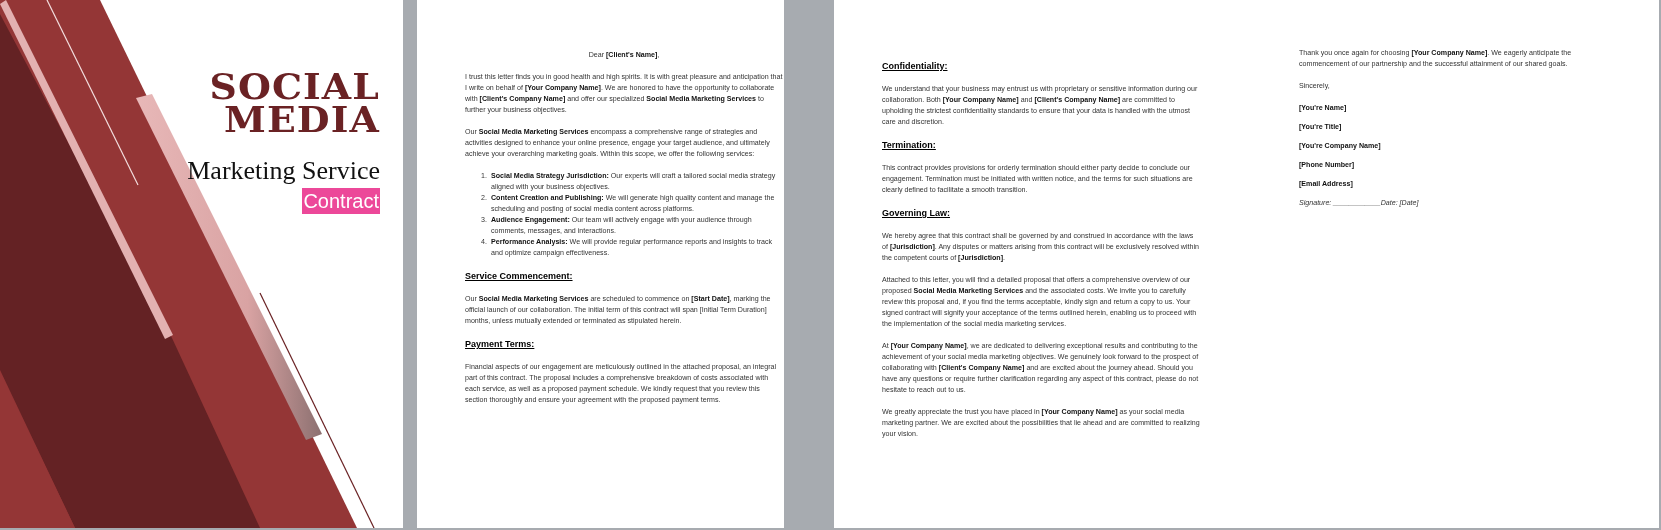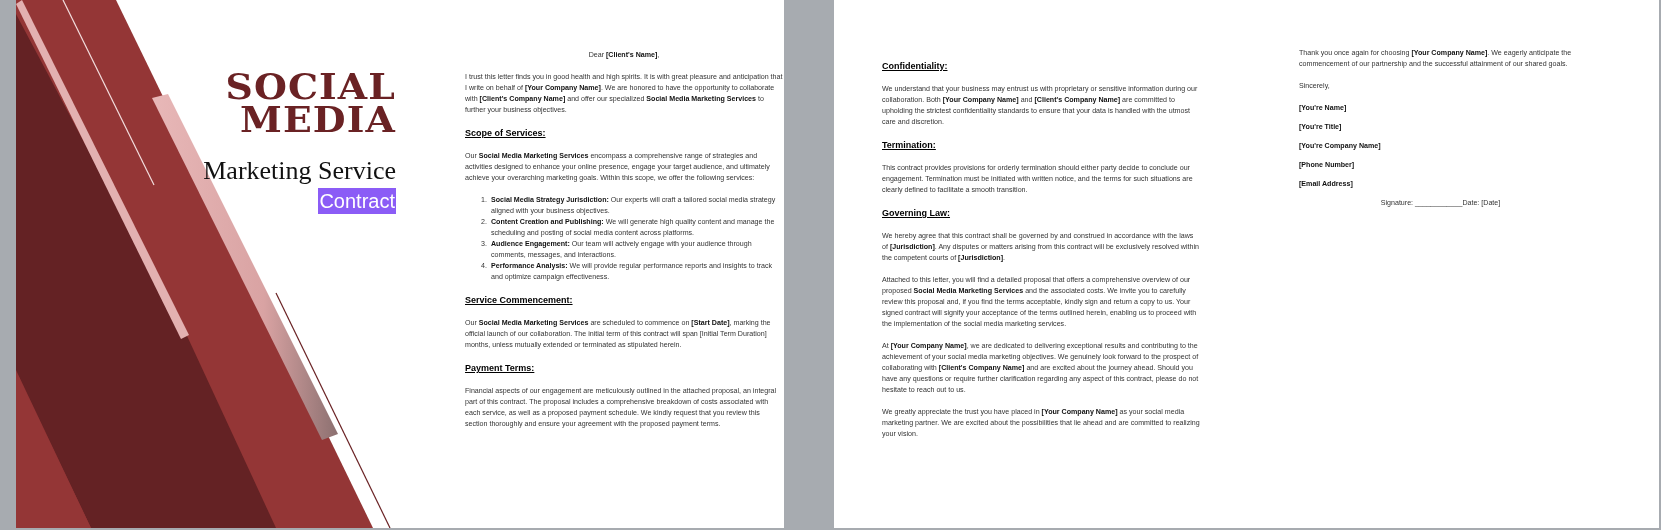--- a/index.html
+++ b/index.html
@@ -7,58 +7,58 @@
     width: 1661px; height: 530px; overflow: hidden;
     background: #a7abb0;
     position: relative;
     font-family: "Liberation Sans", sans-serif;
   }
   .page {
     position: absolute; top: 0; height: 528px;
     background: #ffffff;
     overflow: hidden;
   }
-  #p1 { left: 16px; width: 403px; }
+  #p1 { left: 0; width: 403px; }
   #p2 { left: 417px; width: 367px; }
   #p3 { left: 834px; width: 446px; }
   #p4 { left: 1251px; width: 408px; }
   .cover-svg { position: absolute; left: 0; top: 0; }
   .cover-title {
     position: absolute; right: 23px; top: 70px;
     text-align: right;
   }
   .t-social {
     font-family: "DejaVu Serif", "Liberation Serif", serif;
     font-weight: bold; color: #6a2224;
     font-size: 36px; line-height: 33px; letter-spacing: 1px;
     transform: scaleX(1.05); transform-origin: right;
   }
   .t-marketing {
     font-family: "Liberation Serif", serif;
     color: #111; font-size: 26px; line-height: 30px; margin-top: 20px;
   }
   .t-contract {
-    display: inline-block; background: #8b5cf6; color: #fff;
+    display: inline-block; background: #ec4899; color: #fff;
     font-family: "Liberation Sans", sans-serif;
     font-size: 20px; line-height: 26px; padding: 0 1px; margin-top: 2px;
   }
   .doc {
     position: absolute; font-size: 7.1px; line-height: 11px; color: #333;
     font-family: "Liberation Sans", sans-serif;
   }
   .doc p { margin: 0 0 11px 0; }
   .doc b { color: #111; }
   .doc h3 {
     margin: 0 0 12px 0; font-size: 9px; line-height: 12px;
     font-weight: bold; text-decoration: underline; color: #000;
   }
   .doc ol { margin: 0 0 11px 0; padding-left: 24px; }
   .doc ol li { padding-left: 2px; }
   .center { text-align: center; }
-  .sigline { display: flex; justify-content: center; }
+  .sigline { display: flex; justify-content: flex-start; font-style: italic; }
   .bold-line { font-weight: bold; color: #111; margin-bottom: 8px !important; }
 </style>
 </head>
 <body>
 
 <div class="page" id="p1">
   <svg class="cover-svg" width="409" height="528" viewBox="0 0 409 528">
 
     <polygon points="0,0 100,0 357,528 0,528" fill="#943636"></polygon>
 
@@ -86,21 +86,20 @@
     <div class="t-social">MEDIA</div>
     <div class="t-marketing">Marketing Service</div>
     <div><span class="t-contract">Contract</span></div>
   </div>
 </div>
 
 <div class="page" id="p2">
   <div class="doc" style="left:48px; top:50px; width:318px;">
     <p class="center"><span>Dear </span><b>[Client's Name]</b><span>,</span></p>
     <p><span>I trust this letter finds you in good health and high spirits. It is with great pleasure and anticipation that I write on behalf of </span><b>[Your Company Name]</b><span>. We are honored to have the opportunity to collaborate with </span><b>[Client's Company Name]</b><span> and offer our specialized </span><b>Social Media Marketing Services</b><span> to further your business objectives.</span></p>
-    <h3>Scope of Services:</h3>
     <p><span>Our </span><b>Social Media Marketing Services</b><span> encompass a comprehensive range of strategies and activities designed to enhance your online presence, engage your target audience, and ultimately achieve your overarching marketing goals. Within this scope, we offer the following services:</span></p>
     <ol>
       <li><b>Social Media Strategy Jurisdiction:</b><span> Our experts will craft a tailored social media strategy aligned with your business objectives.</span></li>
       <li><b>Content Creation and Publishing:</b><span> We will generate high quality content and manage the scheduling and posting of social media content across platforms.</span></li>
       <li><b>Audience Engagement:</b><span> Our team will actively engage with your audience through comments, messages, and interactions.</span></li>
       <li><b>Performance Analysis:</b><span> We will provide regular performance reports and insights to track and optimize campaign effectiveness.</span></li>
     </ol>
     <h3>Service Commencement:</h3>
     <p><span>Our </span><b>Social Media Marketing Services</b><span> are scheduled to commence on </span><b>[Start Date]</b><span>, marking the official launch of our collaboration. The initial term of this contract will span [Initial Term Duration] months, unless mutually extended or terminated as stipulated herein.</span></p>
     <h3>Payment Terms:</h3>

